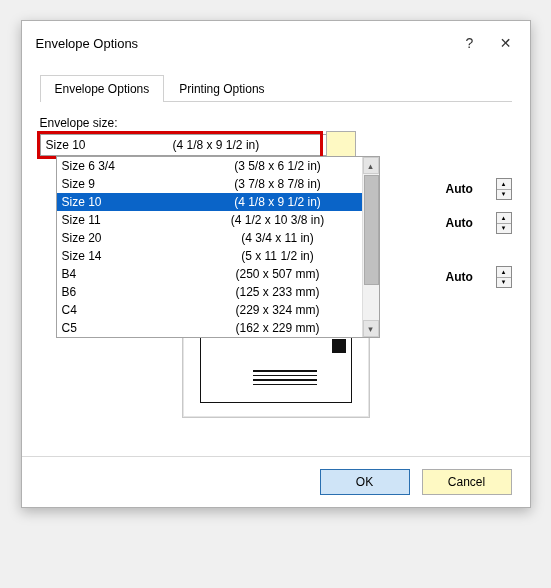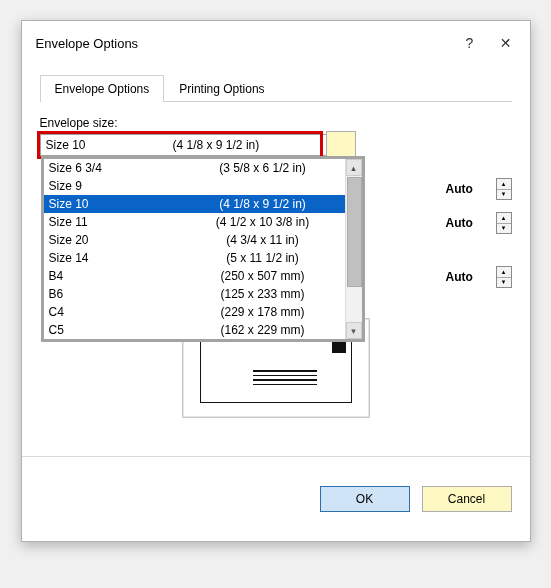--- a/index.html
+++ b/index.html
@@ -14,42 +14,42 @@
     .tab.active { border-color: #d0d0d0; background: #fff; }
     .label { margin-bottom: 4px; display: block; }
     .combo-wrap { position: relative; }
     .combo-highlight { border: 3px solid #d40000; position: absolute; pointer-events: none; }
     .combo-highlight.main { left: -3px; top: -3px; width: 286px; height: 28px; }
     .combo-highlight.btn { left: 286px; top: -3px; width: 30px; height: 28px; }
     .combo { display: flex; align-items: center; width: 310px; height: 22px; border: 1px solid #a0a0a0; background: #fff; position: relative; }
     .combo .sel-name { padding-left: 5px; width: 132px; }
     .combo .sel-dim { flex: 1; }
     .combo .drop-btn { width: 20px; height: 20px; border: 1px solid #888; background: linear-gradient(#fff,#e3e3e3); display: flex; align-items: center; justify-content: center; font-size: 10px; margin-right: 1px; }
-    .dropdown { position: absolute; top: 22px; left: 1px; width: 324px; border: 3px solid #a3a3a3; background: #fff; z-index: 10; display: flex; }
+    .dropdown { position: absolute; top: 22px; left: 16px; width: 324px; border: 1px solid #a3a3a3; background: #fff; z-index: 10; display: flex; }
     .dropdown-list { flex: 1; }
     .dropdown-scroll { width: 17px; background: #f1f1f1; border-left: 1px solid #ddd; position: relative; }
     .scroll-up, .scroll-down { height: 17px; background: #e5e5e5; border: 1px solid #ccc; display: flex; align-items: center; justify-content: center; font-size: 9px; color: #555;}
     .scroll-down { position: absolute; bottom: 0; width: 100%; }
     .scroll-thumb { position: absolute; left: 1px; top: 18px; width: 15px; height: 110px; background: #c0c0c0; border: 1px solid #aaa;}
     .dd-row { display: flex; padding: 2px 0 2px 5px; }
     .dd-row.selected { background: #0a64c8; color: #fff; }
     .dd-name { width: 132px; }
     .dd-dim { flex: 1; text-align: center; }
     .auto-section { margin-top: 22px; }
     .auto-row { display: flex; align-items: center; justify-content: flex-end; margin-bottom: 12px; gap: 5px; }
     .auto-row .auto-lbl { width: 45px; font-weight: bold; }
     .spinner { width: 16px; height: 22px; border: 1px solid #8a8a8a; background: #f4f4f4; display: flex; flex-direction: column; }
     .spin-btn { flex:1; display:flex; align-items:center; justify-content:center; font-size:7px; border-bottom:1px solid #aaa;}
     .spin-btn:last-child{border-bottom:none;}
     .preview { margin: 30px auto 20px; width: 188px; height: 100px; border: 1px solid #c8c8c8; box-shadow: inset 0 0 0 1px #e5e5e5; display:flex; align-items:center; justify-content:center; }
     .env { width: 152px; height: 70px; border: 1.5px solid #111; position: relative; }
     .stamp { position: absolute; right: 5px; top: 5px; width: 14px; height: 14px; background: #111; }
     .addr { position: absolute; left: 52px; top: 36px; display: flex; flex-direction: column; gap: 3px; }
     .addr-line { width: 64px; height: 1.5px; background: #111; }
-    .footer { border-top: 1px solid #d9d9d9; padding: 29px 18px; display: flex; justify-content: flex-end; gap: 12px; }
+    .footer { border-top: 1px solid #d9d9d9; padding: 12px 18px; display: flex; justify-content: flex-end; gap: 12px; }
     .btn { width: 90px; height: 26px; border: 1px solid #adadad; background: #fef9c3; cursor: pointer; }
     .btn.primary { border: 1px solid #2a6fb0; background: #cfe4f7; }
   </style>
 </head>
 <body>
 
 <div class="dialog">
   <div class="titlebar">
     <span class="title">Envelope Options</span>
     <div class="tb-btn">?</div>
@@ -76,20 +76,21 @@
       <div class="combo-highlight btn"></div>
 
       <div class="dropdown">
         <div class="dropdown-list" id="dd-list">
             <div class="dd-row">
               <span class="dd-name">Size 6 3/4</span>
               <span class="dd-dim">(3 5/8 x 6 1/2 in)</span>
             </div>
             <div class="dd-row">
               <span class="dd-name">Size 9</span>
+              <span class="dd-dim">(3 7/8 x 8 7/8 in)</span>
             </div>
             <div class="dd-row selected">
               <span class="dd-name">Size 10</span>
               <span class="dd-dim">(4 1/8 x 9 1/2 in)</span>
             </div>
             <div class="dd-row">
               <span class="dd-name">Size 11</span>
               <span class="dd-dim">(4 1/2 x 10 3/8 in)</span>
             </div>
             <div class="dd-row">
@@ -103,21 +104,21 @@
             <div class="dd-row">
               <span class="dd-name">B4</span>
               <span class="dd-dim">(250 x 507 mm)</span>
             </div>
             <div class="dd-row">
               <span class="dd-name">B6</span>
               <span class="dd-dim">(125 x 233 mm)</span>
             </div>
             <div class="dd-row">
               <span class="dd-name">C4</span>
-              <span class="dd-dim">(229 x 178 mm)</span>
+              <span class="dd-dim">(229 x 324 mm)</span>
             </div>
             <div class="dd-row">
               <span class="dd-name">C5</span>
               <span class="dd-dim">(162 x 229 mm)</span>
             </div>
           </div>
         <div class="dropdown-scroll">
           <div class="scroll-up">▴</div>
           <div class="scroll-thumb"></div>
           <div class="scroll-down">▾</div>

